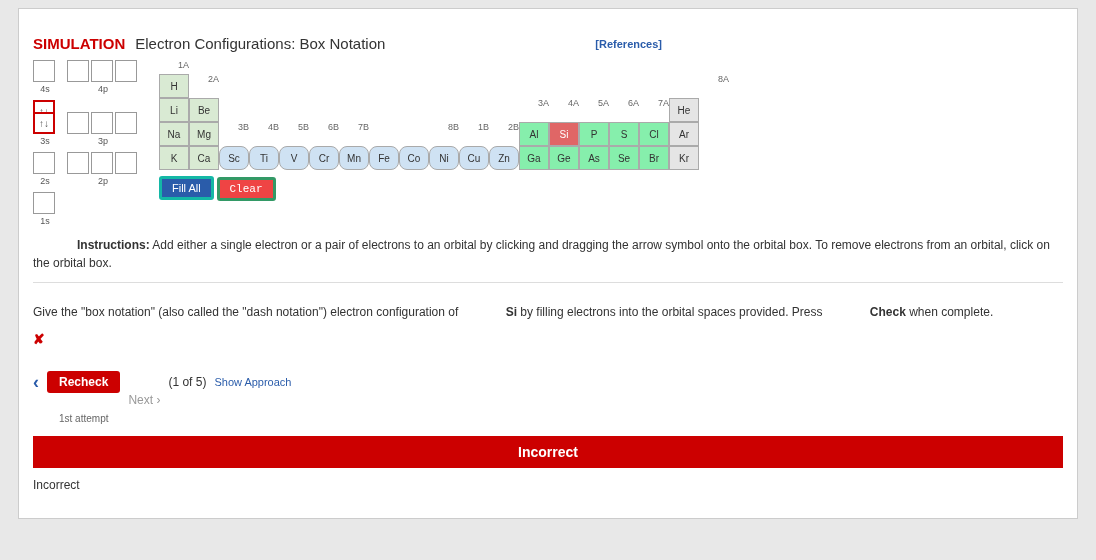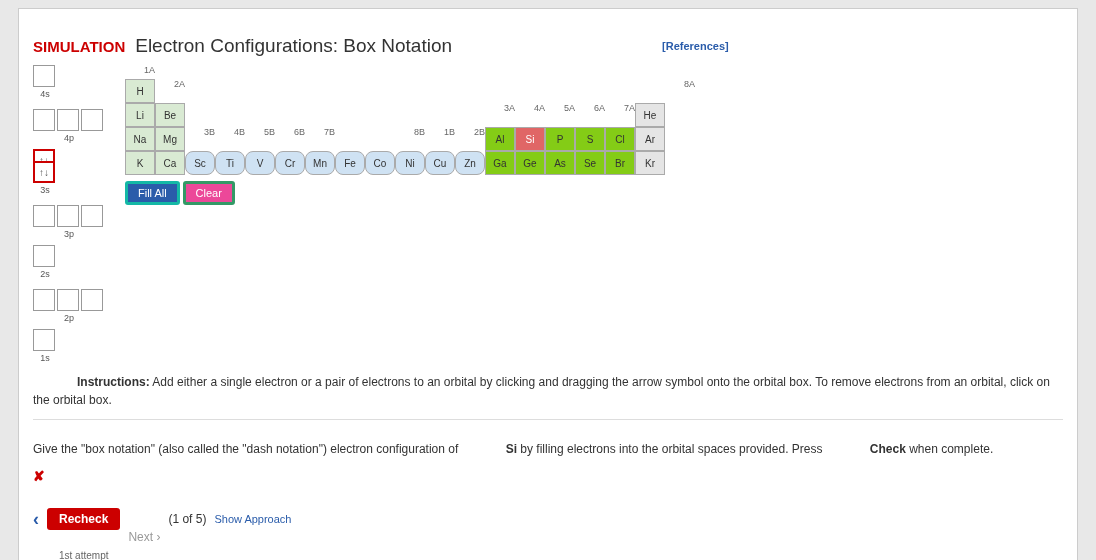--- a/index.html
+++ b/index.html
@@ -1,41 +1,41 @@
 <!DOCTYPE html>
 <html><head>
 <meta charset="utf-8">
 <style>
 * { box-sizing: border-box; margin: 0; padding: 0; font-family: Arial, sans-serif; }
 body { background: #e8e8e8; padding: 8px; font-size: 12px; color: #333; }
 .app { background: #fff; border: 1px solid #ccc; padding: 26px 14px; width: 1060px; margin: 0 auto; }
 .header { display: flex; align-items: center; gap: 10px; margin-bottom: 8px; }
 .sim-label { color: #c00; font-weight: bold; font-size: 15px; }
-.title { font-size: 19px; color: #333; }
+.title { font-size: 15px; color: #333; }
 .ref { color: #2a5caa; font-weight: bold; font-size: 11px; margin-left: 200px; }
 .work-row { display: flex; gap: 20px; }
 .orbitals { display: flex; flex-direction: column; gap: 6px; font-size: 10px; color: #555; }
-.orow { display: flex; align-items: flex-start; gap: 10px; flex-direction: column; }
+.orow { display: flex; align-items: center; gap: 10px; }
 .sub { display: flex; flex-direction: column; align-items: center; }
 .boxes { display: flex; }
 .box { width: 22px; height: 22px; border: 1px solid #999; background: #fff; margin-right: 2px; display:flex; align-items:center; justify-content:center; font-size:10px; }
 .box.sel { border: 2px solid #c00; }
 .olabel { font-size: 9px; margin-top: 2px; }
 .ptable { font-size: 10px; }
 .pt-row { display: flex; }
 .cell { width: 30px; height: 24px; border: 1px solid #aaa; display: flex; align-items: center; justify-content: center; font-size: 10px; background: #f5f5f5; }
 .cell.s { background: #d9ead3; }
-.cell.p { background: #84cc16; }
+.cell.p { background: #86efac; }
 .cell.d { background: #cfe2f3; border-radius: 8px; }
 .cell.sel { background: #e06666; color: #fff; }
 .cell.hl { background: #e5e5e5; }
 .glabel { width: 30px; height: 14px; font-size: 9px; text-align: right; color: #666; }
 .btns { margin-top: 6px; }
 .btn { padding: 3px 10px; font-size: 11px; border: 3px solid #14b8a6; background: #2a5caa; color: #fff; border-radius: 3px; cursor: pointer; }
-.btn.light { background: #ec4899; border-color: #396; }
+.btn.light { background: #ef4444; border-color: #396; font-family: Liberation Mono, monospace; }
 .instr { margin: 10px 0; font-size: 12px; line-height: 1.5; }
 .instr b { font-weight: bold; margin-left: 44px; }
 .section { border-top: 1px solid #ddd; padding-top: 10px; margin-top: 8px; }
 .wrong { color: #c00; font-weight: bold; font-size: 14px; margin: 6px 0 10px; }
 .nav { display: flex; align-items: center; gap: 8px; margin: 6px 0; }
 .chev { color: #2a5caa; font-size: 18px; font-weight: bold; cursor: pointer; }
 .recheck { background: #c00; color: #fff; padding: 4px 12px; border-radius: 3px; font-weight: bold; border: none; cursor: pointer; font-size: 12px; }
 .next { color: #999; font-size: 12px; margin-top: 36px; }
 .show { color: #2a5caa; font-size: 11px; cursor: pointer; }
 .attempt { font-size: 10px; color: #666; margin-top: 2px; margin-left: 26px; }

